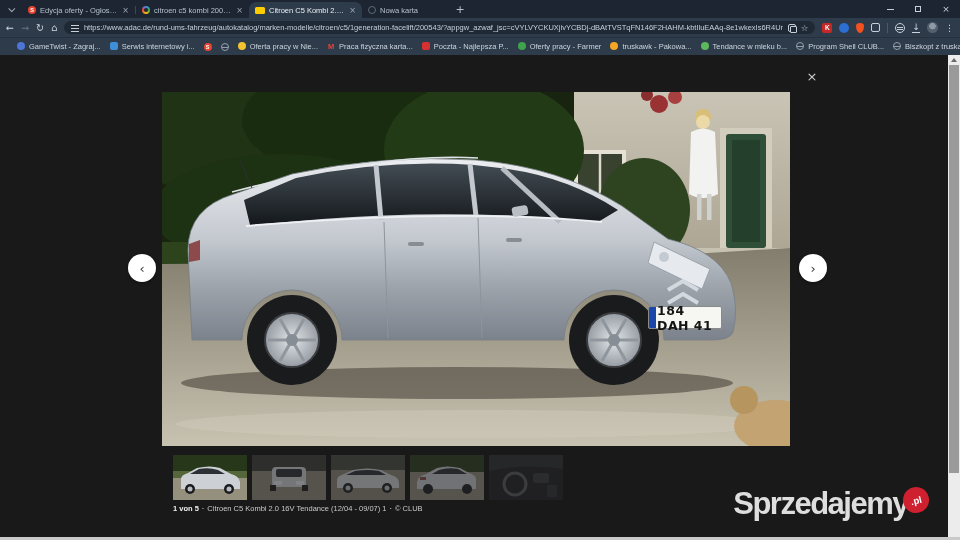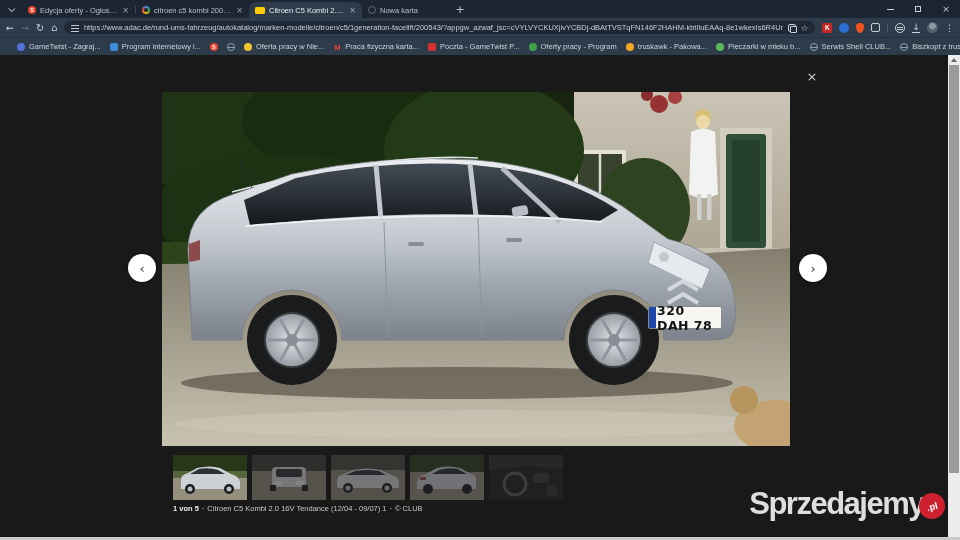--- a/index.html
+++ b/index.html
@@ -50,21 +50,21 @@
   .ext-box { width:9px; height:9px; border:1.3px solid #c7d0d9; border-radius:2px; }
   .tb-divider { width:1px; height:10px; background:#4a5868; }
   .ext-adb { width:10px; height:10px; border:1.2px solid #c7d0d9; border-radius:50%;
     background:linear-gradient(#c7d0d9 0 0) 1px 3px/6px 1px no-repeat, linear-gradient(#c7d0d9 0 0) 1px 5.5px/6px 1px no-repeat; }
   .dl-ic { font-size:9px; color:#ccd5de; border-bottom:1.2px solid #ccd5de; line-height:8px; height:10px; }
   .avatar { width:11px; height:11px; border-radius:50%; background:radial-gradient(circle at 50% 38%, #8d9aa8 0 3px, #55606d 3.5px); }
   .kebab { font-size:9px; color:#ccd5de; }
 
   
   .bookmarks { position:absolute; top:37px; left:0; right:0; height:18px; background:#2d3b4b; border-top:1px solid #25313f; display:flex; align-items:center; padding:0 8px; gap:9px; font-size:7.5px; color:#ccd4dc; }
-  .bm { display:inline-flex; align-items:flex-end; gap:4px; white-space:nowrap; }
+  .bm { display:inline-flex; align-items:flex-start; gap:4px; white-space:nowrap; }
   .bm-ic { width:8px; height:8px; border-radius:50%; flex:0 0 auto; display:inline-flex; align-items:center; justify-content:center; }
   .ic-apps { width:9px; height:9px; border-radius:0; background:radial-gradient(circle, #b4bec8 1px, transparent 1.3px) 0 0/3.3px 3.3px; }
   .ic-globe { border:1px solid #93a1ae; background:linear-gradient(#93a1ae 0 0) 0 3px/8px 1px no-repeat; }
   .ic-gametwist { background:#4f74d8; }
   .ic-serwis { background:#3f8fd8; border-radius:2px; }
   .ic-s { background:#e8442e; color:#fff; font-size:5.5px; font-weight:bold; }
   .ic-yellow { background:#f2c230; }
   .ic-m { background:transparent; color:#e84438; font-weight:bold; font-size:7.5px; }
   .ic-mail { background:#d63031; border-radius:2px; }
   .ic-farmer { background:#3fa34d; }
@@ -81,21 +81,21 @@
   .nav-arrow { position:absolute; width:28px; height:28px; border-radius:50%; background:#fff; color:#3a3a3a; font-size:13px; display:flex; align-items:center; justify-content:center; top:199px; box-shadow:0 1px 3px rgba(0,0,0,.4); }
   .nav-prev { left:128px; }
   .nav-next { left:799px; }
   .thumbs { position:absolute; left:173px; top:400px; display:flex; gap:5px; }
   .thumb { width:74px; height:45px; background:#222; overflow:hidden; }
   .thumb svg { width:100%; height:100%; display:block; }
   .thumb.dim svg { opacity:0.48; }
   .caption { position:absolute; left:173px; top:449px; font-size:7.5px; color:#c9c9c9; white-space:nowrap; }
   .caption .cap-index { font-weight:bold; color:#f0f0f0; }
   .caption .cap-sep { margin:0 3px; color:#e8e8e8; }
-  .watermark { position:absolute; right:15px; top:433px; display:flex; align-items:flex-end; }
+  .watermark { position:absolute; right:31px; top:433px; display:flex; align-items:center; }
   .wm-brand { font-size:31px; font-weight:bold; color:#dedede; letter-spacing:-1.5px; line-height:1; }
   .wm-circle { width:26px; height:26px; border-radius:50%; background:#cf2030; color:#fff; font-size:9.5px; font-weight:bold; display:flex; align-items:center; justify-content:center; transform:rotate(-14deg); margin:-8px 0 0 -5px; }
 
   
   .scrollbar { position:absolute; right:0; top:0; width:12px; height:482px; background:#ececec; }
   .sb-up { position:absolute; top:0; left:0; width:12px; height:10px; display:flex; align-items:center; justify-content:center; }
   .sb-up-tri { width:0; height:0; border-left:3px solid transparent; border-right:3px solid transparent; border-bottom:4px solid #6a6a6a; }
   .sb-thumb { position:absolute; top:10px; left:1px; width:10px; height:408px; background:#9a9a9a; }
 
   .bottom-strip { position:absolute; left:0; right:0; bottom:0; height:3px; background:#c9c9c9; }
@@ -164,55 +164,55 @@
   </div>
 
   <div class="bookmarks">
     <span class="ic-apps"></span>
     <span class="bm">
         <span class="bm-ic ic-gametwist"></span>
         <span>GameTwist - Zagraj...</span>
       </span>
     <span class="bm">
         <span class="bm-ic ic-serwis"></span>
-        <span>Program internetowy i...</span>
+        <span>Serwis internetowy i...</span>
       </span>
     <span class="bm">
         <span class="bm-ic ic-s">S</span>
       </span>
     <span class="bm">
         <span class="bm-ic ic-globe"></span>
       </span>
     <span class="bm">
         <span class="bm-ic ic-yellow"></span>
         <span>Oferta pracy w Nie...</span>
       </span>
     <span class="bm">
         <span class="bm-ic ic-m">M</span>
         <span>Praca fizyczna karta...</span>
       </span>
     <span class="bm">
         <span class="bm-ic ic-mail"></span>
-        <span>Poczta - GameTwist P...</span>
+        <span>Poczta - Najlepsza P...</span>
       </span>
     <span class="bm">
         <span class="bm-ic ic-farmer"></span>
-        <span>Oferty pracy - Program</span>
+        <span>Oferty pracy - Farmer</span>
       </span>
     <span class="bm">
         <span class="bm-ic ic-info"></span>
         <span>truskawk - Pakowa...</span>
       </span>
     <span class="bm">
         <span class="bm-ic ic-piecz"></span>
-        <span>Pieczarki w mleku b...</span>
+        <span>Tendance w mleku b...</span>
       </span>
     <span class="bm">
         <span class="bm-ic ic-globe"></span>
-        <span>Serwis Shell CLUB...</span>
+        <span>Program Shell CLUB...</span>
       </span>
     <span class="bm">
         <span class="bm-ic ic-globe"></span>
         <span>Biszkopt z truskawk...</span>
       </span>
 
   </div>
 
   <div class="content">
 
@@ -329,21 +329,21 @@
             <line x1="452" y1="248" x2="476" y2="248"></line>
               <line x1="452" y1="248" x2="464" y2="269"></line>
             <line x1="452" y1="248" x2="440" y2="269"></line>
               <line x1="452" y1="248" x2="428" y2="248"></line>
             <line x1="452" y1="248" x2="440" y2="227"></line>
               <line x1="452" y1="248" x2="464" y2="227"></line>
           </g>
           <circle cx="452" cy="248" r="6" fill="#878d94"></circle>
         </g>
       </svg>
-      <div class="plate">320 DAH 78</div>
+      <div class="plate">184 DAH 41</div>
     </div>
 
     <div class="nav-arrow nav-prev glyph">‹</div>
     <div class="nav-arrow nav-next glyph">›</div>
 
     <div class="thumbs">
       <div class="thumb selected">
         <svg viewBox="0 0 74 45">
             <rect width="74" height="45" fill="#958f7e"></rect>
             <rect width="74" height="18" fill="#26371a"></rect>

